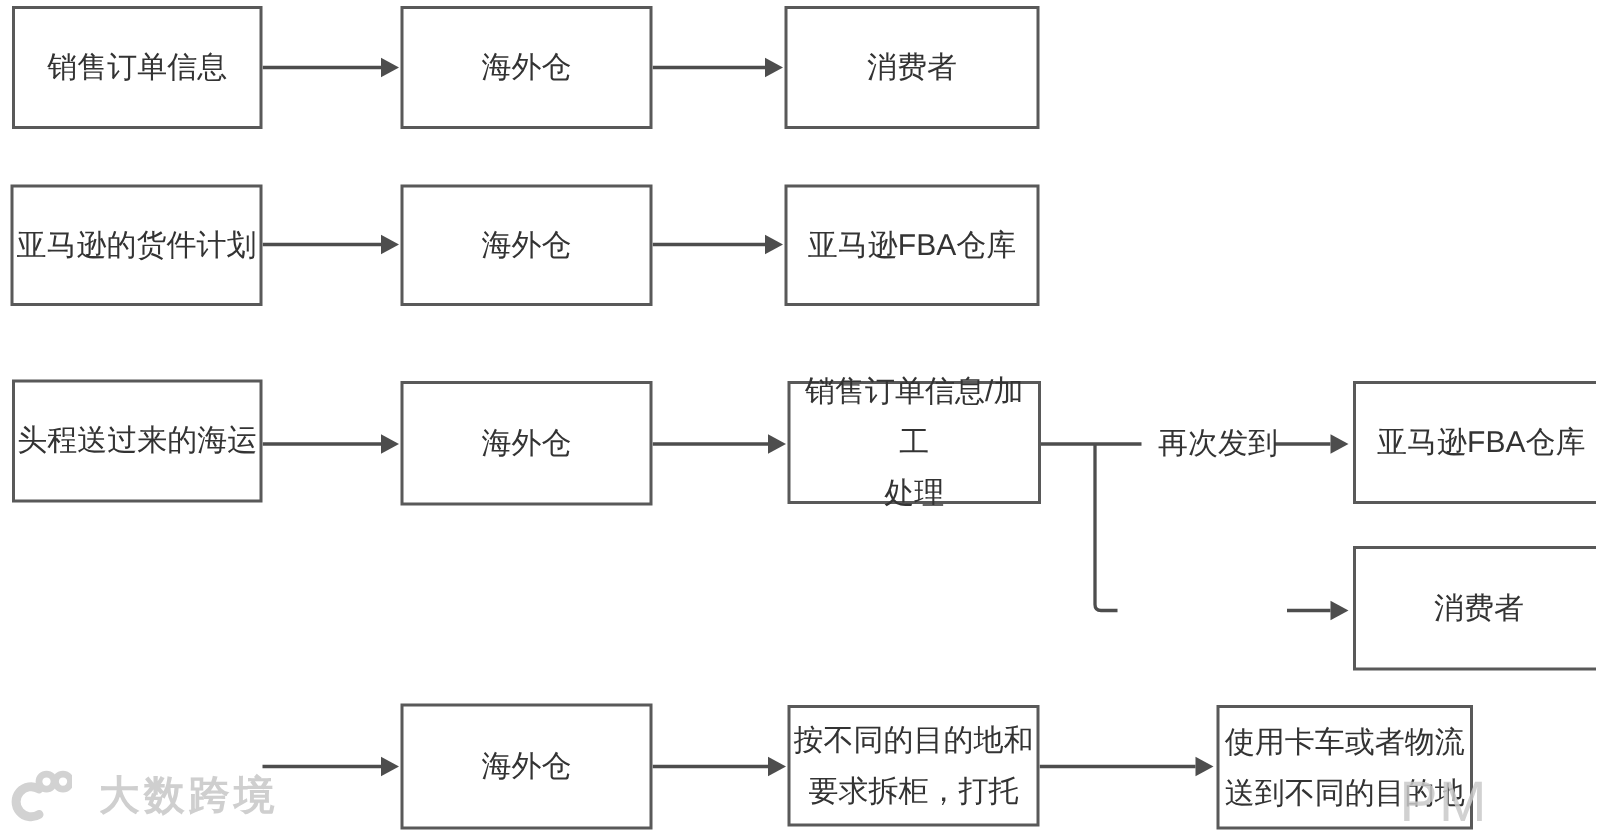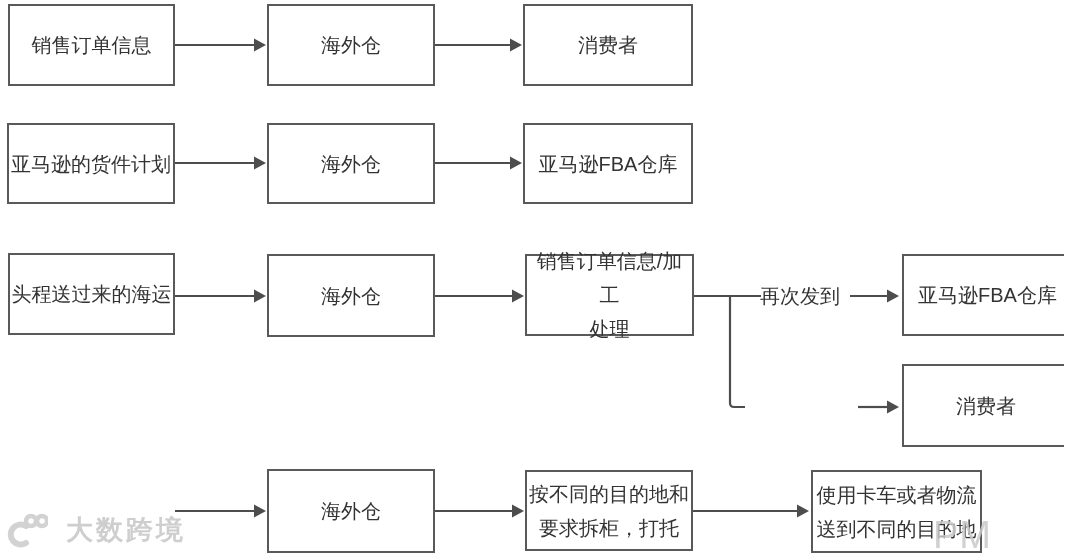--- a/index.html
+++ b/index.html
@@ -37,21 +37,21 @@
     line-height: 1.7;
   }
   .node span {
     white-space: pre-line;
   }
   .edge-label {
     position: absolute;
     color: #333333;
     font-size: 20px;
     line-height: 28px;
-    text-align: left;
+    text-align: right;
     background: #ffffff00;
     white-space: nowrap;
   }
   .wm-left {
     position: absolute;
     left: 4px;
     top: 512px;
     display: flex;
     align-items: flex-end;
     gap: 18px;

